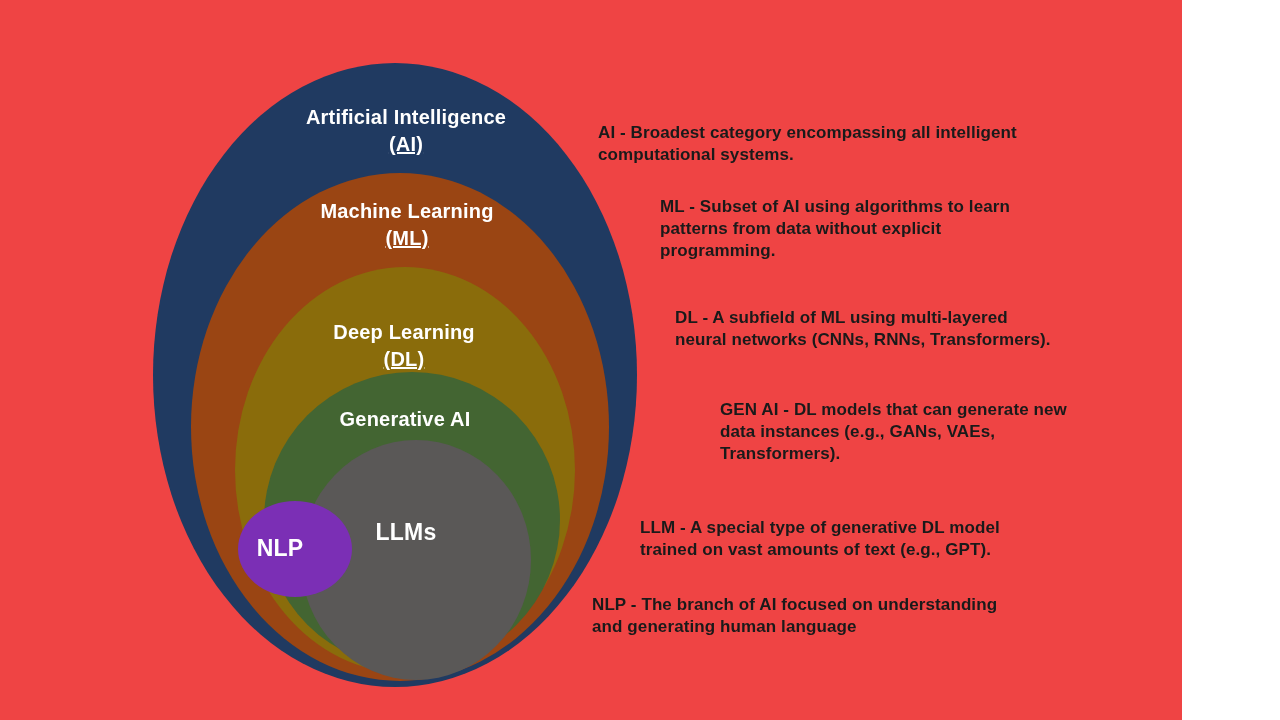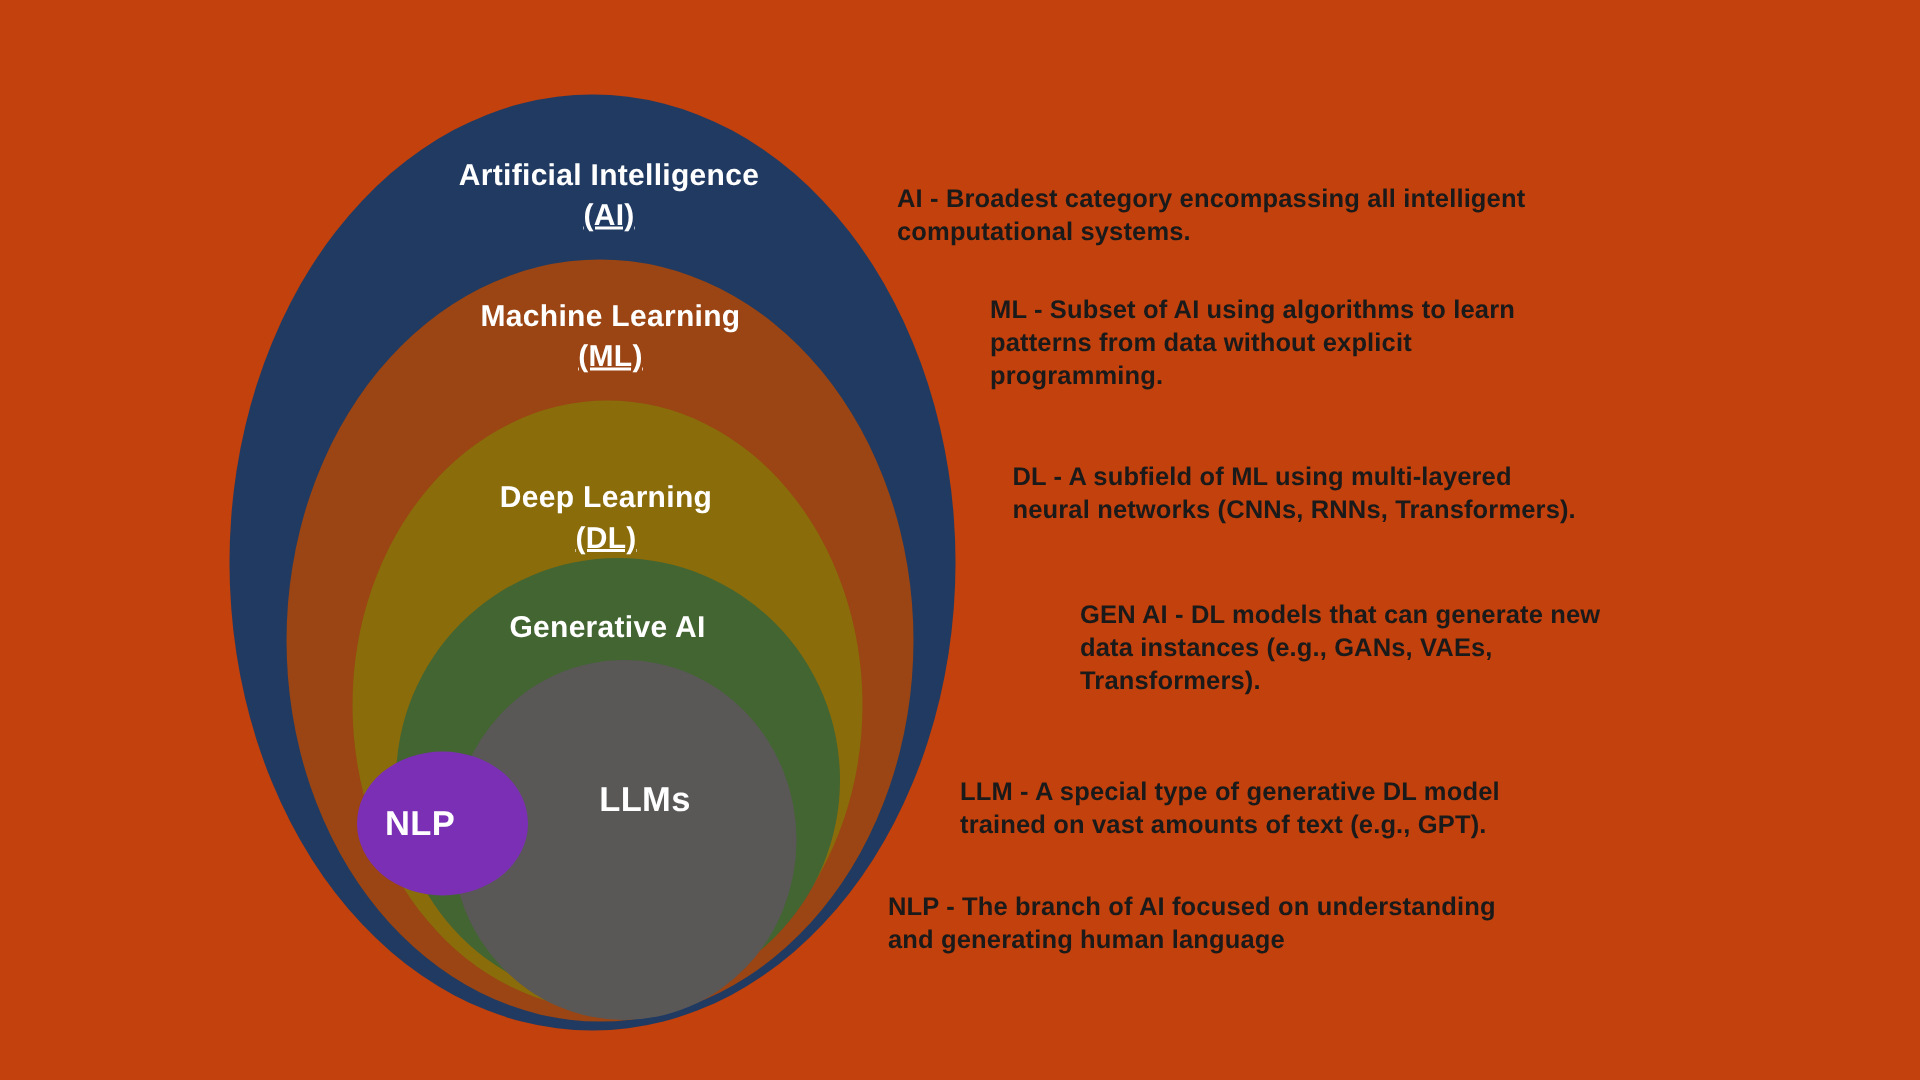--- a/index.html
+++ b/index.html
@@ -3,23 +3,23 @@
 <meta charset="utf-8">
 <style>
   html, body {
     margin: 0;
     padding: 0;
     background: #ffffff;
     font-family: "Liberation Sans", "DejaVu Sans", sans-serif;
   }
   .stage {
     position: relative;
-    width: 1280px;
+    width: 1182px;
     height: 720px;
-    background: #c2410c;
+    background: #ef4444;
     overflow: hidden;
   }
   .venn-svg {
     position: absolute;
     left: 0;
     top: 0;
   }
   .layer-label {
     position: absolute;
     transform: translate(-50%, -50%);
@@ -78,21 +78,21 @@
 
   <div class="layer-label lbl-dl" style="left:404px; top:346px;">
     <span>Deep Learning</span>
     <span class="sub">(DL)</span>
   </div>
 
   <div class="layer-label lbl-genai" style="left:405px; top:419px;">
     <span>Generative AI</span>
   </div>
 
-  <div class="layer-label lbl-llms" style="left:406px; top:533px;margin-left:24px;">
+  <div class="layer-label lbl-llms" style="left:406px; top:533px;">
     <span>LLMs</span>
   </div>
 
   <div class="layer-label lbl-nlp" style="left:280px; top:549px;">
     <span>NLP</span>
   </div>
 
   <div class="desc desc-ai">AI - Broadest category encompassing all intelligent
 computational systems.</div>
 

